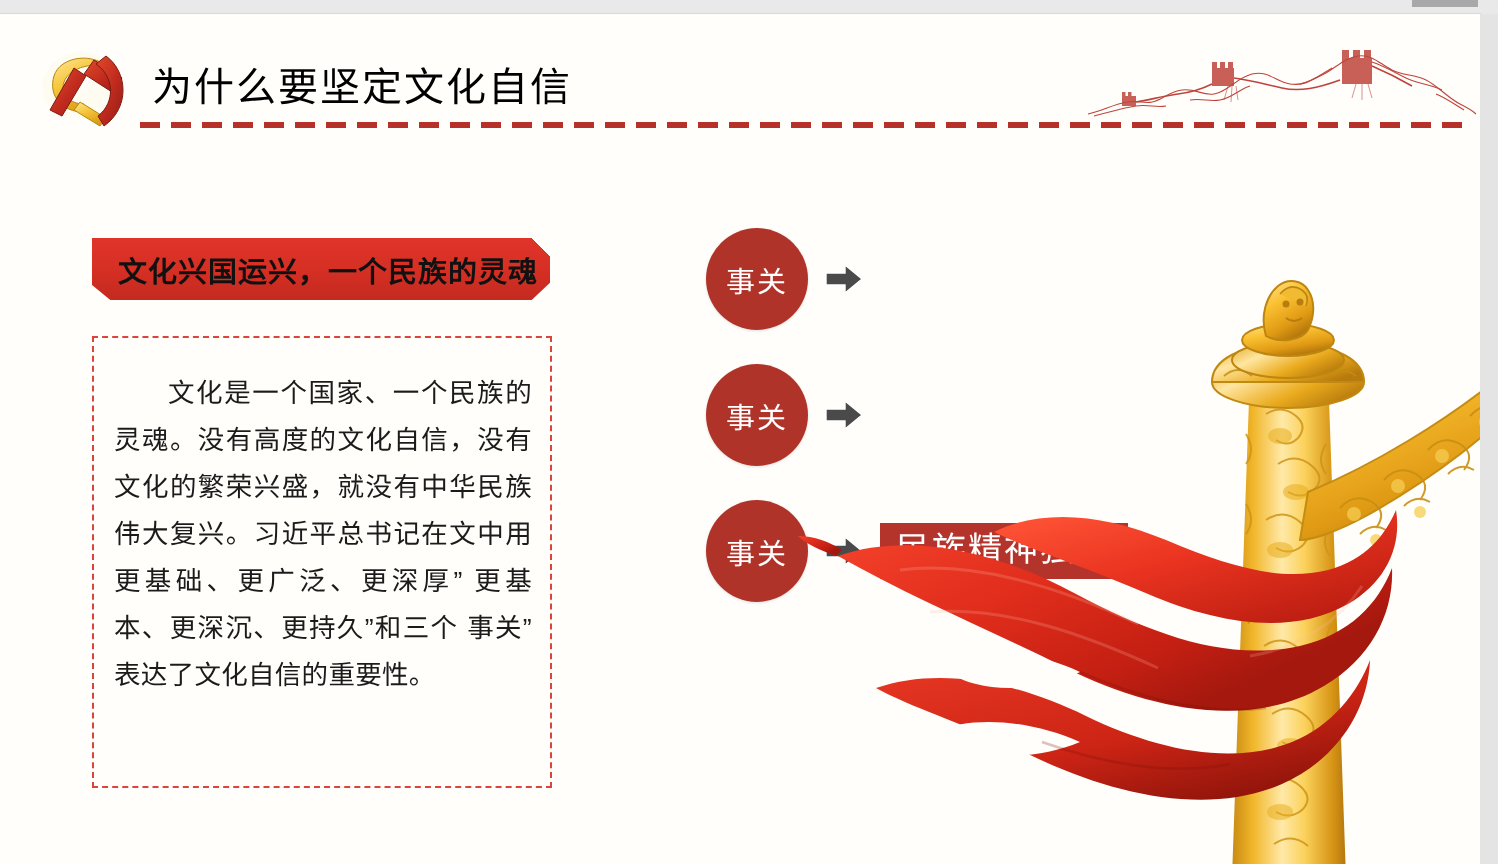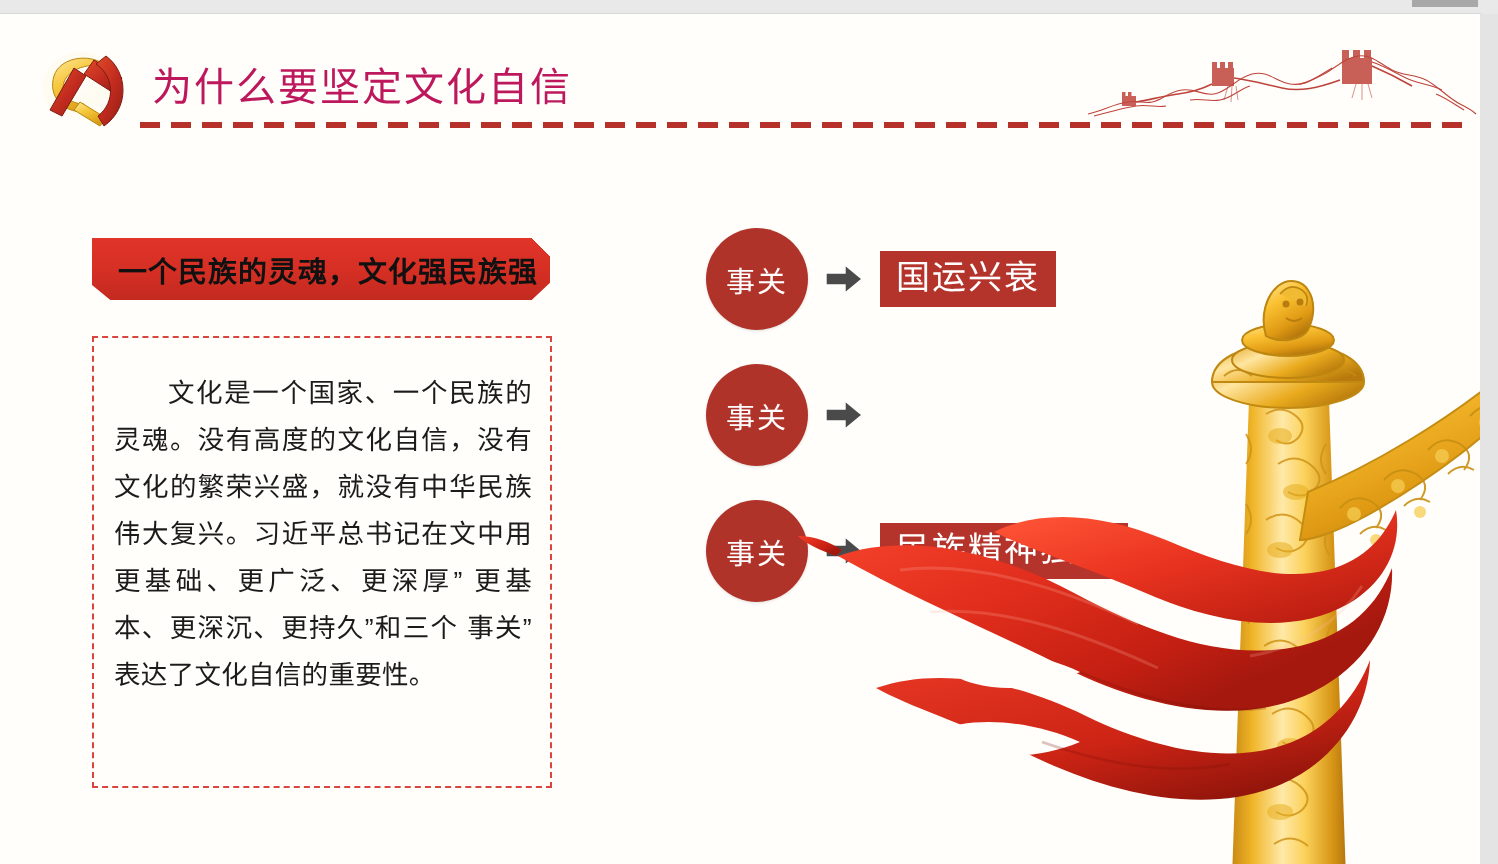--- a/index.html
+++ b/index.html
@@ -74,21 +74,21 @@
   }
   .emblem svg { display:block; }
 
   .header-title {
     position: absolute;
     left: 152px;
     top: 44px;
     font-size: 40px;
     line-height: 58px;
     letter-spacing: 2px;
-    color: #be185d;
+    color: #000000;
     font-weight: 400;
     white-space: nowrap;
   }
 
   .header-dash {
     position: absolute;
     left: 140px;
     top: 108px;
     width: 1322px;
     height: 6px;
@@ -320,38 +320,37 @@
             <path d="M142 46 L138 60 M146 46 L145 62 M150 46 L152 60"></path>
             <path d="M270 44 L266 58 M276 44 L276 60 M282 44 L286 58"></path>
           </g>
         </svg>
       </div>
     </div>
 
     <div class="left-col">
 
       <div class="red-banner">
-        <div class="red-banner-text">一个民族的灵魂，文化强民族强</div>
+        <div class="red-banner-text">文化兴国运兴，一个民族的灵魂</div>
       </div>
 
       <div class="dashed-box">
         <div class="body-paragraph">文化是一个国家、一个民族的灵魂。没有高度的文化自信，没有文化的繁荣兴盛，就没有中华民族伟大复兴。习近平总书记在文中用 更基础、更广泛、更深厚” 更基本、更深沉、更持久”和三个 事关”表达了文化自信的重要性。</div>
       </div>
     </div>
 
     <div class="rows">
 
       <div class="row">
         <div class="circle">事关</div>
         <div class="arrow">
           <svg width="40" height="34" viewBox="0 0 40 34">
             <path d="M2 11 L21 11 L21 3 L38 17 L21 31 L21 23 L2 23 Z" fill="#4a4a4a" stroke="#ffffff" stroke-width="1.4"></path>
           </svg>
         </div>
-        <div class="tagbox">国运兴衰</div>
       </div>
 
       <div class="row">
         <div class="circle">事关</div>
         <div class="arrow">
           <svg width="40" height="34" viewBox="0 0 40 34">
             <path d="M2 11 L21 11 L21 3 L38 17 L21 31 L21 23 L2 23 Z" fill="#4a4a4a" stroke="#ffffff" stroke-width="1.4"></path>
           </svg>
         </div>
       </div>

